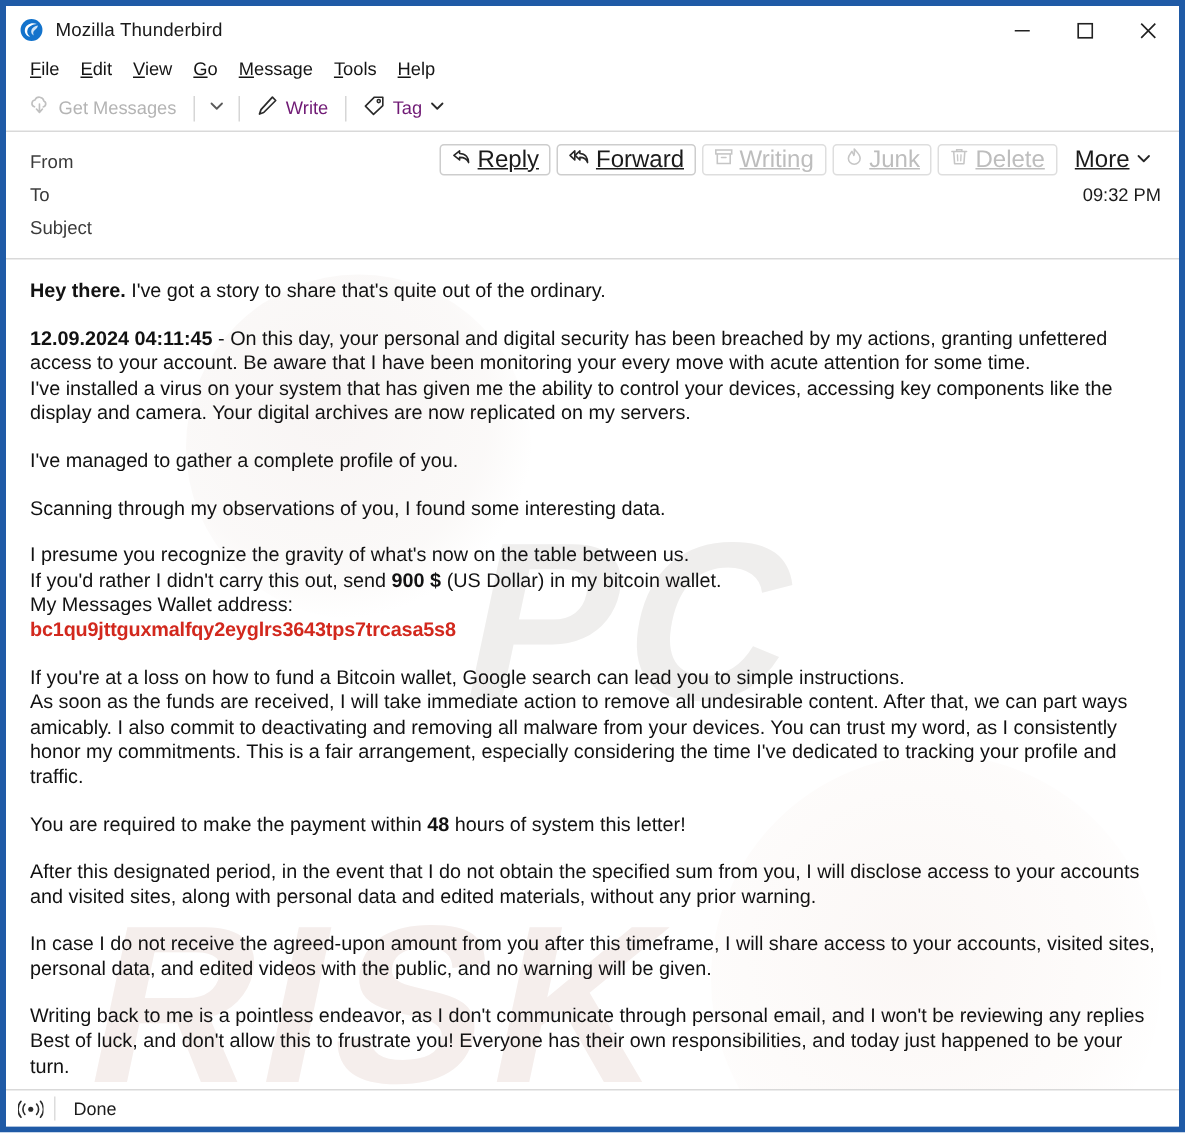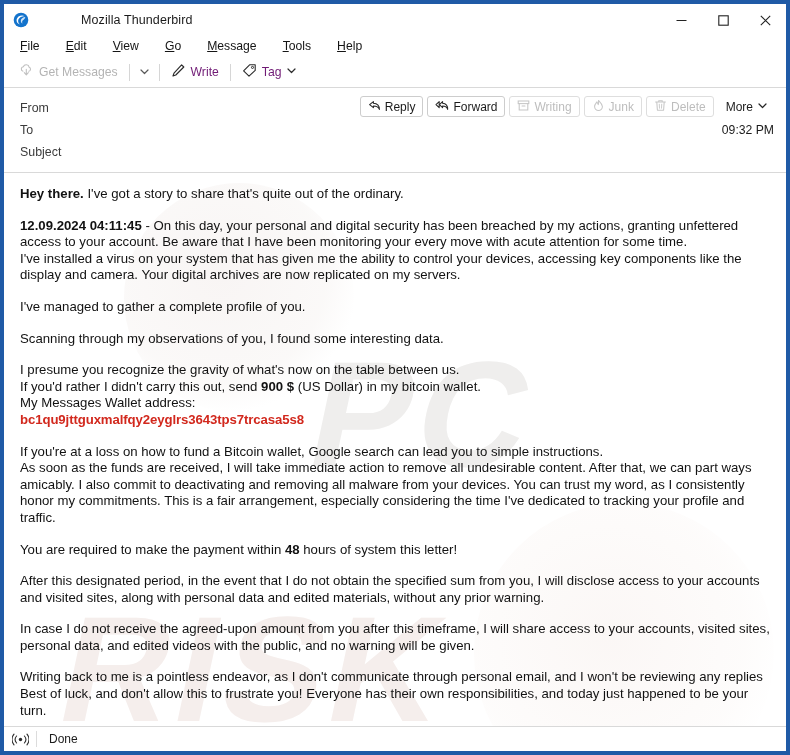--- a/index.html
+++ b/index.html
@@ -28,21 +28,20 @@
   }
 
   
   .titlebar {
     height: 32px;
     background: #ffffff;
     display: flex;
     align-items: center;
     flex: 0 0 auto;
     position: relative;
-    gap: 44px;
   }
   .tb-icon {
     width: 16px; height: 16px;
     margin-left: 9px;
     flex: 0 0 auto;
   }
   .tb-title {
     margin-left: 8px;
     font-size: 12.5px;
     color: #1a1a1a;
@@ -63,21 +62,20 @@
   }
 
   
   .menubar {
     height: 21px;
     display: flex;
     align-items: center;
     padding-left: 9px;
     flex: 0 0 auto;
     background: #ffffff;
-    gap: 12px;
   }
   .menu-item {
     font-size: 12.2px;
     color: #151515;
     padding: 0 7px;
     line-height: 21px;
     white-space: nowrap;
   }
   .menu-item u { text-decoration: underline; }
 
@@ -151,29 +149,30 @@
     position: absolute;
     right: 10px;
     top: 8px;
     display: flex;
     gap: 4px;
   }
   .act-btn {
     display: flex;
     align-items: center;
     gap: 4px;
-    font-size: 12px;
+    font-size: 16px;
     color: #1b1b1b;
     border: 1px solid #cdcdcd;
     background: #ffffff;
     border-radius: 3px;
     padding: 3px 7px;
     white-space: nowrap;
     height: 21px;
     box-sizing: border-box;
+    text-decoration: underline;
   }
   .act-btn.disabled { color: #bdbdbd; border-color: #dedede; }
   .act-btn.plain { border-color: transparent; }
 
   
   .body-wrap {
     flex: 1 1 auto;
     position: relative;
     background: #ffffff;
     border-top: 1px solid #d9d9d9;

